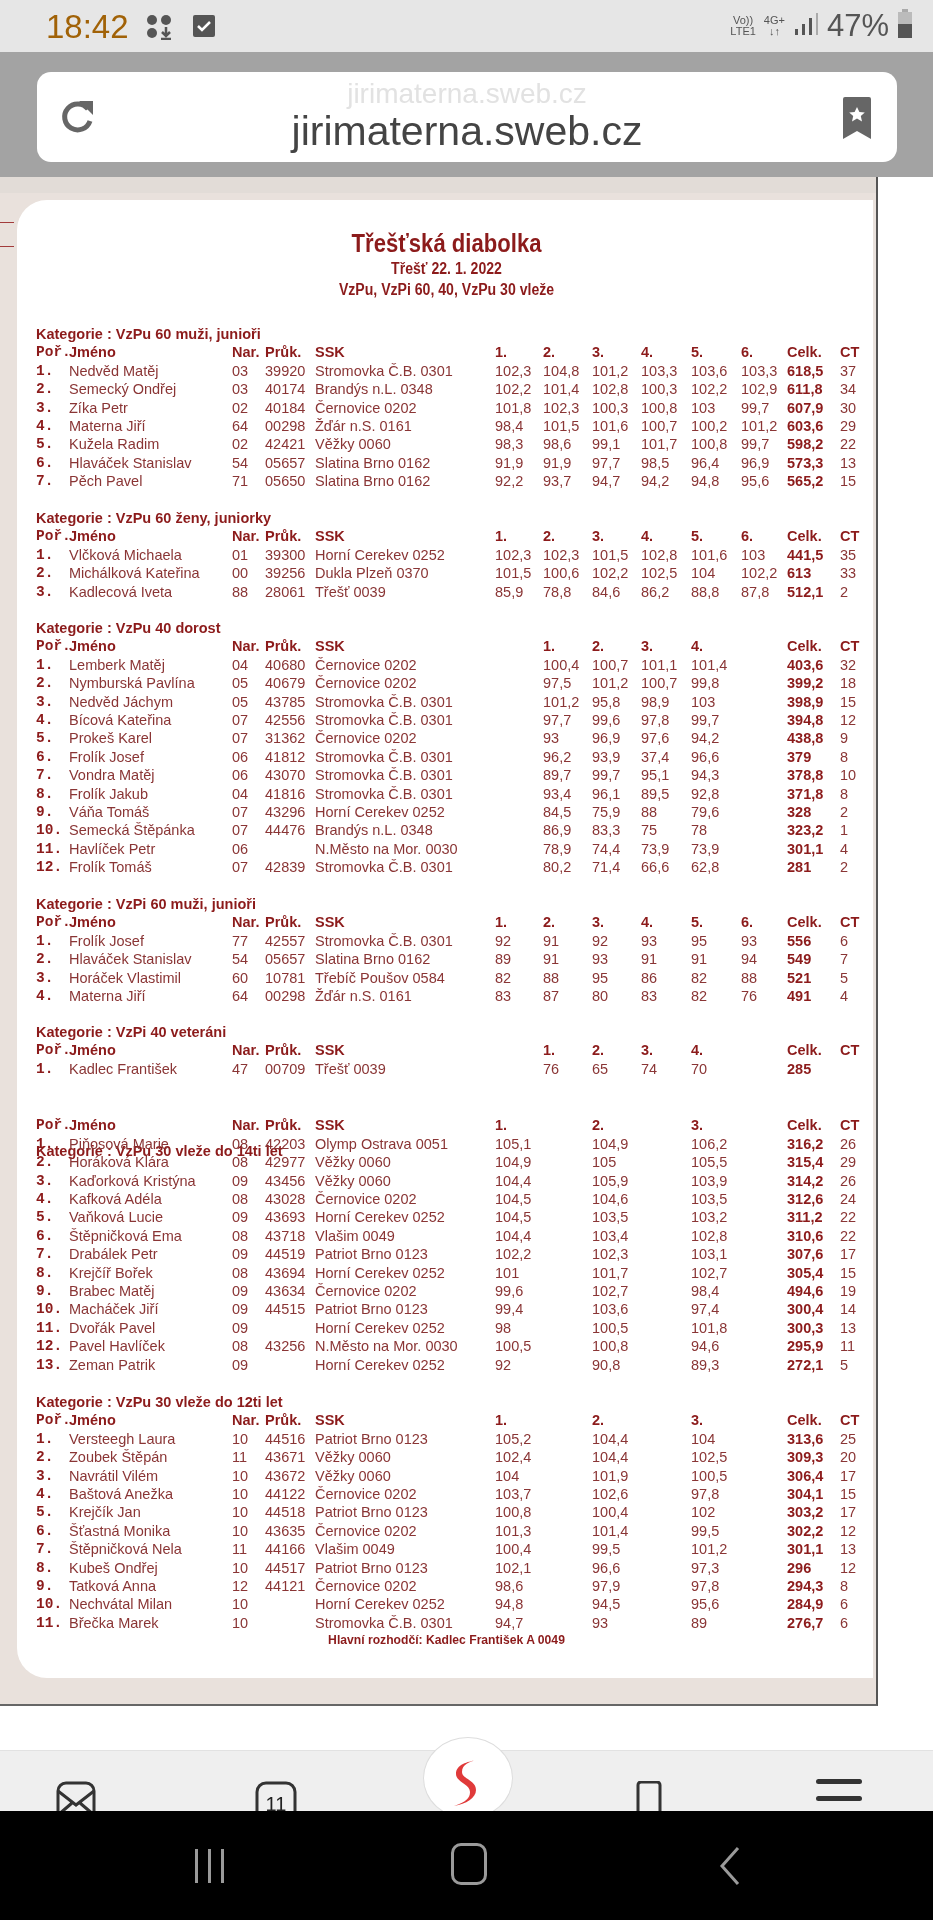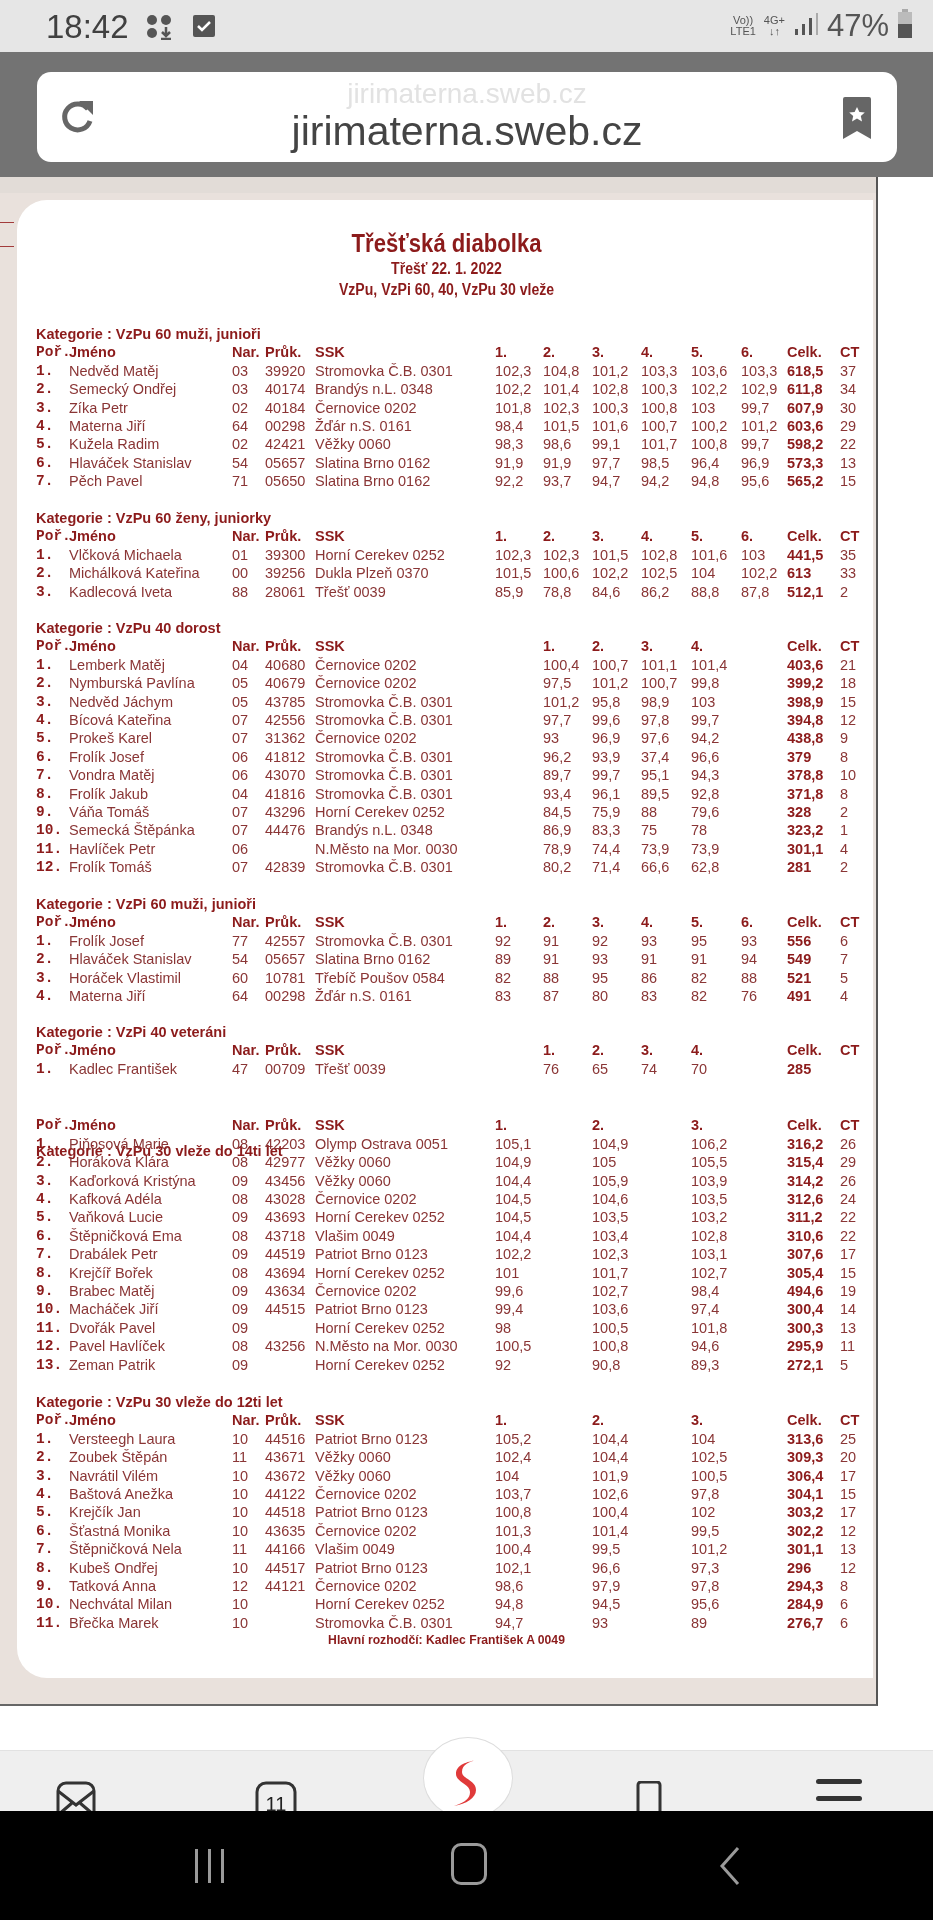--- a/index.html
+++ b/index.html
@@ -1,23 +1,23 @@
 <!DOCTYPE html>
 <html><head>
 <meta charset="utf-8">
 <style>
   html, body { margin:0; padding:0; }
   body { width:933px; height:1920px; position:relative; overflow:hidden; background:#ffffff; font-family:"Liberation Sans", sans-serif; }
   .statusbar { position:absolute; left:0; top:0; width:933px; height:52px; background:#e6e6e6; }
-  .sb-time { position:absolute; left:46px; top:8px; font-size:33px; color:#404040; font-family:"Liberation Sans", sans-serif; }
+  .sb-time { position:absolute; left:46px; top:8px; font-size:33px; color:#a16207; font-family:"Liberation Sans", sans-serif; }
   .sb-icon { position:absolute; top:14px; }
   .sb-right { position:absolute; right:20px; top:8px; display:flex; align-items:center; gap:8px; color:#555; }
   .sb-volte { font-size:11px; line-height:11px; text-align:center; color:#555; }
   .sb-batt-text { font-size:31px; color:#555; }
-  .urlarea { position:absolute; left:0; top:52px; width:933px; height:125px; background:#737373; }
+  .urlarea { position:absolute; left:0; top:52px; width:933px; height:125px; background:#a3a3a3; }
   .urlpill { position:absolute; left:37px; top:20px; width:860px; height:90px; background:#ffffff; border-radius:14px; }
   .url-ghost { position:absolute; left:0; right:0; top:6px; text-align:center; font-size:28px; color:#e2e2e2; }
   .url-text { position:absolute; left:0; right:0; top:36px; text-align:center; font-size:41px; color:#444; }
   .reload { position:absolute; left:20px; top:25px; width:40px; height:40px; }
   .bookmark { position:absolute; right:26px; top:25px; width:28px; height:42px; }
 
   .pageframe { position:absolute; left:0; top:177px; width:876px; height:1527px; background:#e9e1dc; border-right:2px solid #555; border-bottom:2px solid #666; }
   .pageframe .topstrip { position:absolute; left:0; top:0; width:100%; height:16px; background:#e2dcd7; }
   .left-line { position:absolute; left:0; width:14px; height:1px; background:#a23b3b; }
   .card { position:absolute; left:17px; top:23px; width:856px; height:1478px; background:#ffffff; border-radius:30px 0 0 30px; }
@@ -335,21 +335,21 @@
           <span class="c-rank rank">1.</span>
           <span class="c-name">Lemberk Matěj</span>
           <span class="c-nar">04</span>
           <span class="c-pruk">40680</span>
           <span class="c-ssk">Černovice 0202</span>
           <span class="c-r1">100,4</span>
           <span class="c-r2">100,7</span>
           <span class="c-r3">101,1</span>
           <span class="c-r4">101,4</span>
           <span class="c-tot tot">403,6</span>
-          <span class="c-ct">21</span>
+          <span class="c-ct">32</span>
         </div>
         <div class="row data" style="top: 675.2px;">
           <span class="c-rank rank">2.</span>
           <span class="c-name">Nymburská Pavlína</span>
           <span class="c-nar">05</span>
           <span class="c-pruk">40679</span>
           <span class="c-ssk">Černovice 0202</span>
           <span class="c-r1">97,5</span>
           <span class="c-r2">101,2</span>
           <span class="c-r3">100,7</span>

